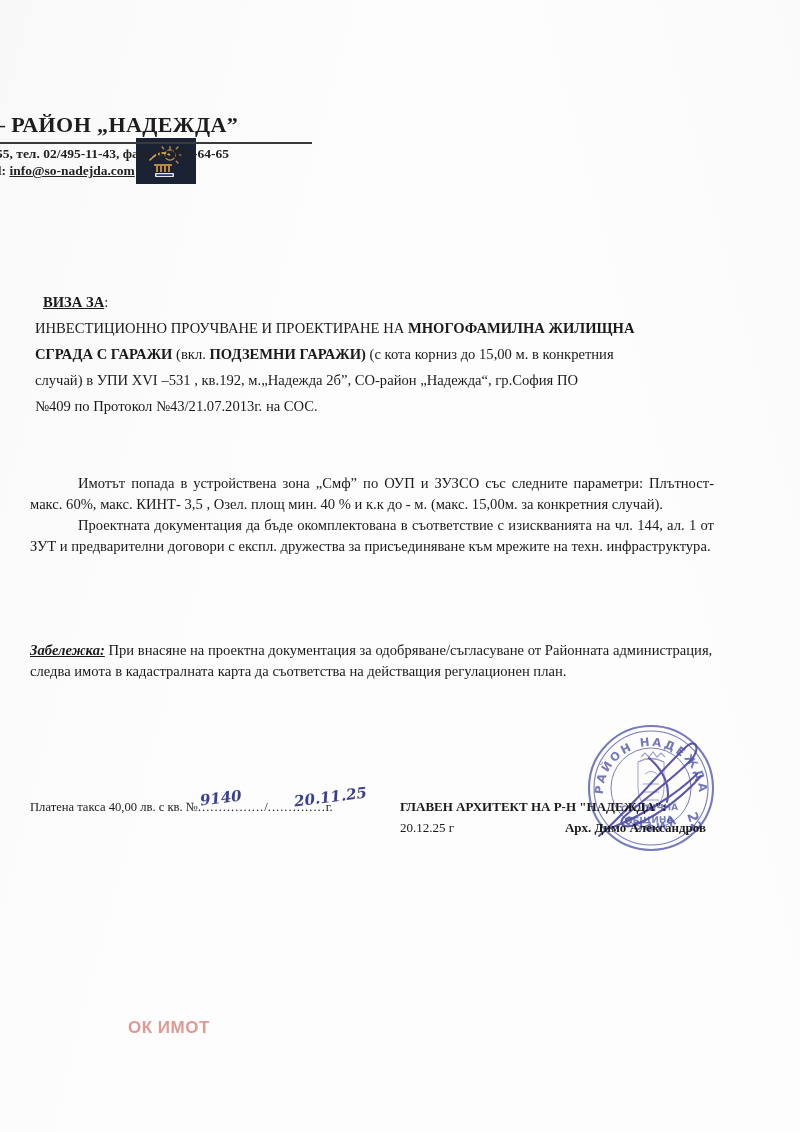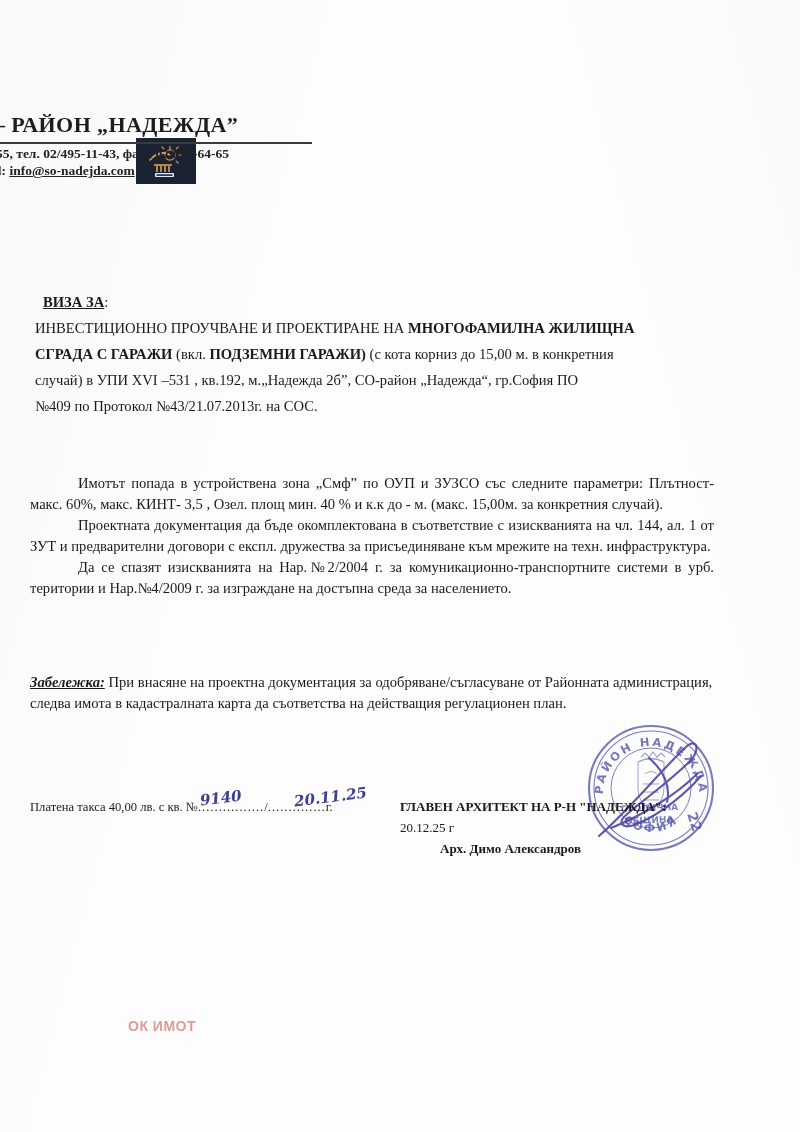--- a/index.html
+++ b/index.html
@@ -116,21 +116,21 @@
   .b { font-weight: bold; }
 
   #visa-intro { top: 292px; }
   #visa-intro .line1 { margin: 0 0 1px 13px; font-family: Liberation Serif, serif; }
   #visa-intro p { margin: 5px; }
 
   #params-block { top: 458px; margin-top: 15px; }
   #params-block p { margin: 0 0 0 0; text-indent: 48px; }
 
   #note-block {
-    top: 672px;
+    top: 640px;
     text-align: left;
     line-height: 1.42;
   }
   #note-block p { margin: 0; }
   .note-label {
     font-weight: bold;
     font-style: italic;
     text-decoration: underline;
   }
 
@@ -149,21 +149,20 @@
     top: 797px;
     font-size: 13px;
     line-height: 1.6;
     width: 310px;
   }
   .footer-right .arch-title { font-weight: bold; }
   .footer-right .row2 {
     display: flex;
     justify-content: space-between;
     padding-right: 4px;
-    flex-direction: column;
   }
   .footer-right .arch-name { font-weight: bold; margin-left: 40px; }
 
   .dotfill {
     letter-spacing: 1px;
   }
 
   
   .hand {
     font-family: "DejaVu Serif", serif;
@@ -196,21 +195,21 @@
     pointer-events: none;
   }
 
   
   .ok-imot {
     position: absolute;
     left: 128px;
     top: 1018px;
     font-family: "Liberation Sans", sans-serif;
     font-weight: bold;
-    font-size: 14px;
+    font-size: 17px;
     letter-spacing: 0.5px;
     color: #e09a96;
   }
 </style>
 </head>
 <body>
 
 <div class="page">
   <div class="paper-tint"></div>
 
@@ -259,21 +258,20 @@
     <p>
       <span class="b">СГРАДА С ГАРАЖИ</span><span> (вкл. </span><span class="b">ПОДЗЕМНИ ГАРАЖИ)</span><span>  (с кота корниз до 15,00 м. в конкретния</span>
     </p>
     <p>случай) в УПИ XVI –531 , кв.192,   м.„Надежда 2б”, СО-район „Надежда“, гр.София ПО</p>
     <p>№409 по Протокол №43/21.07.2013г. на СОС.</p>
   </div>
 
   <div class="body-block" id="params-block">
     <p>Имотът попада в устройствена зона „Смф” по ОУП   и ЗУЗСО със следните параметри:  Плътност-макс. 60%,  макс. КИНТ- 3,5 , Озел. площ мин. 40 % и к.к до - м. (макс. 15,00м. за конкретния случай).</p>
     <p>Проектната документация  да бъде окомплектована в съответствие с изискванията на чл. 144, ал. 1 от ЗУТ и предварителни договори с експл. дружества за присъединяване към мрежите на техн. инфраструктура.</p>
-    <p>Да се спазят изискванията на Нар.№2/2004 г. за комуникационно-транспортните системи в урб. територии и Нар.№4/2009 г. за изграждане на достъпна среда за населението.</p>
   </div>
 
   <div class="body-block" id="note-block">
     <p>
       <span class="note-label">Забележка:</span><span> При внасяне на проектна документация за одобряване/съгласуване от Районната администрация, следва имота в кадастралната карта да съответства на действащия регулационен план.</span>
     </p>
   </div>
 
   <div class="stamp">
     <svg width="158" height="132" viewBox="0 0 158 132" aria-hidden="true">

